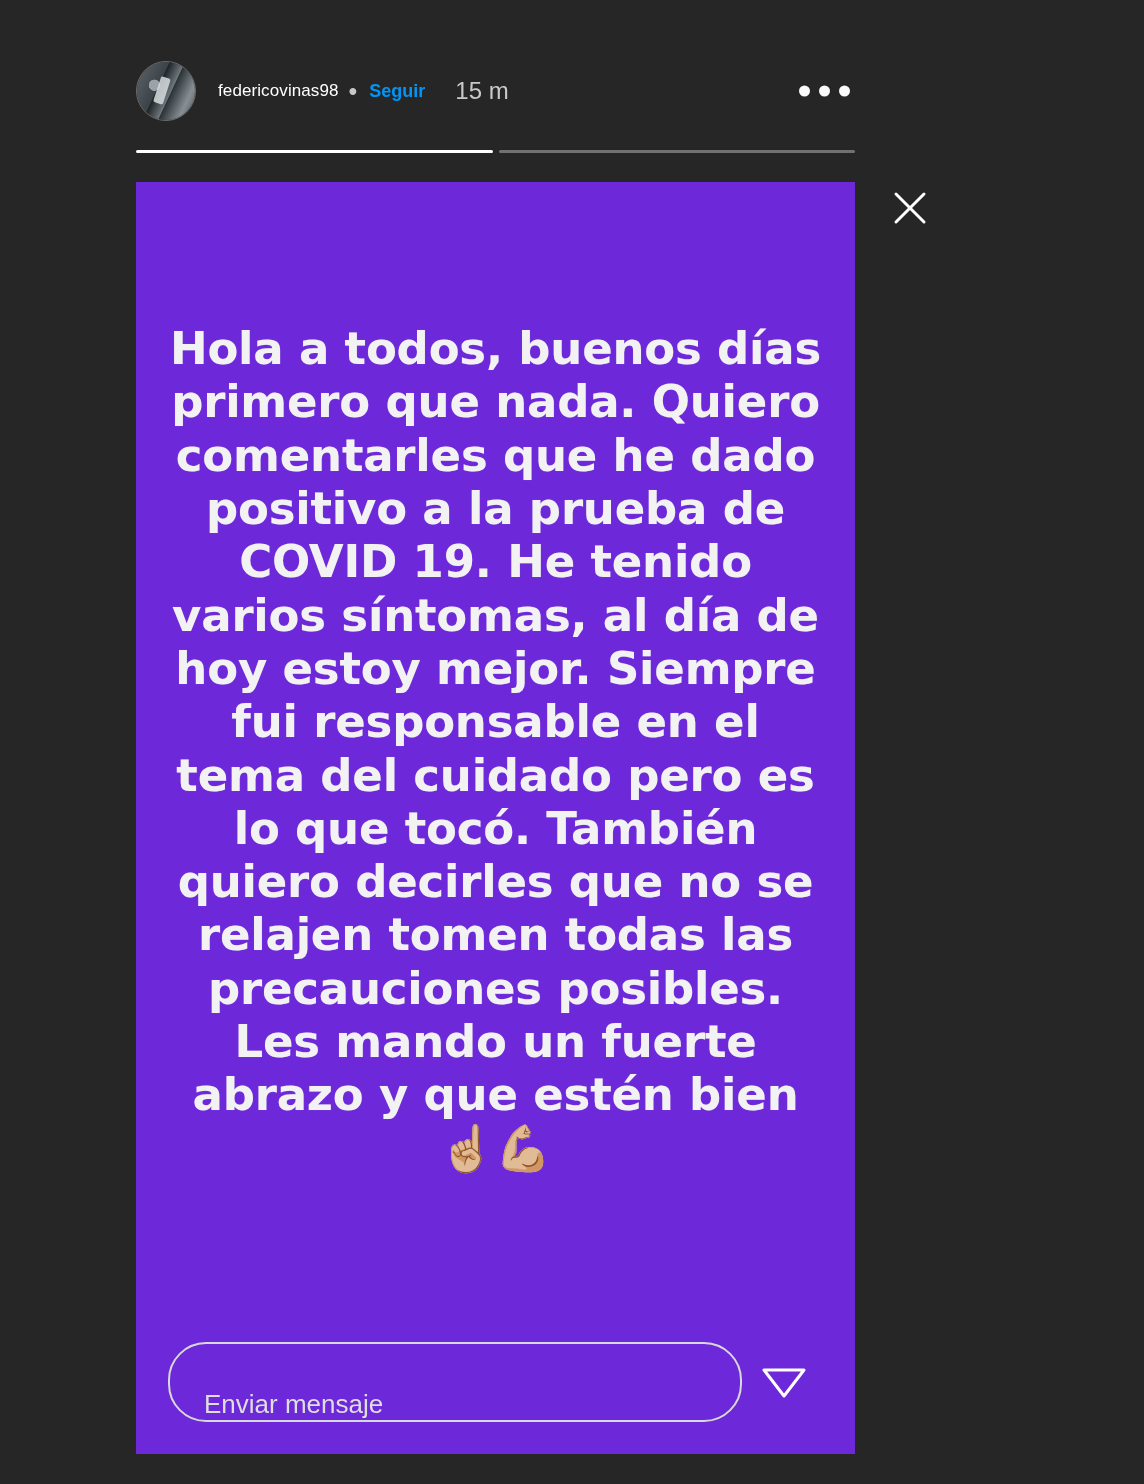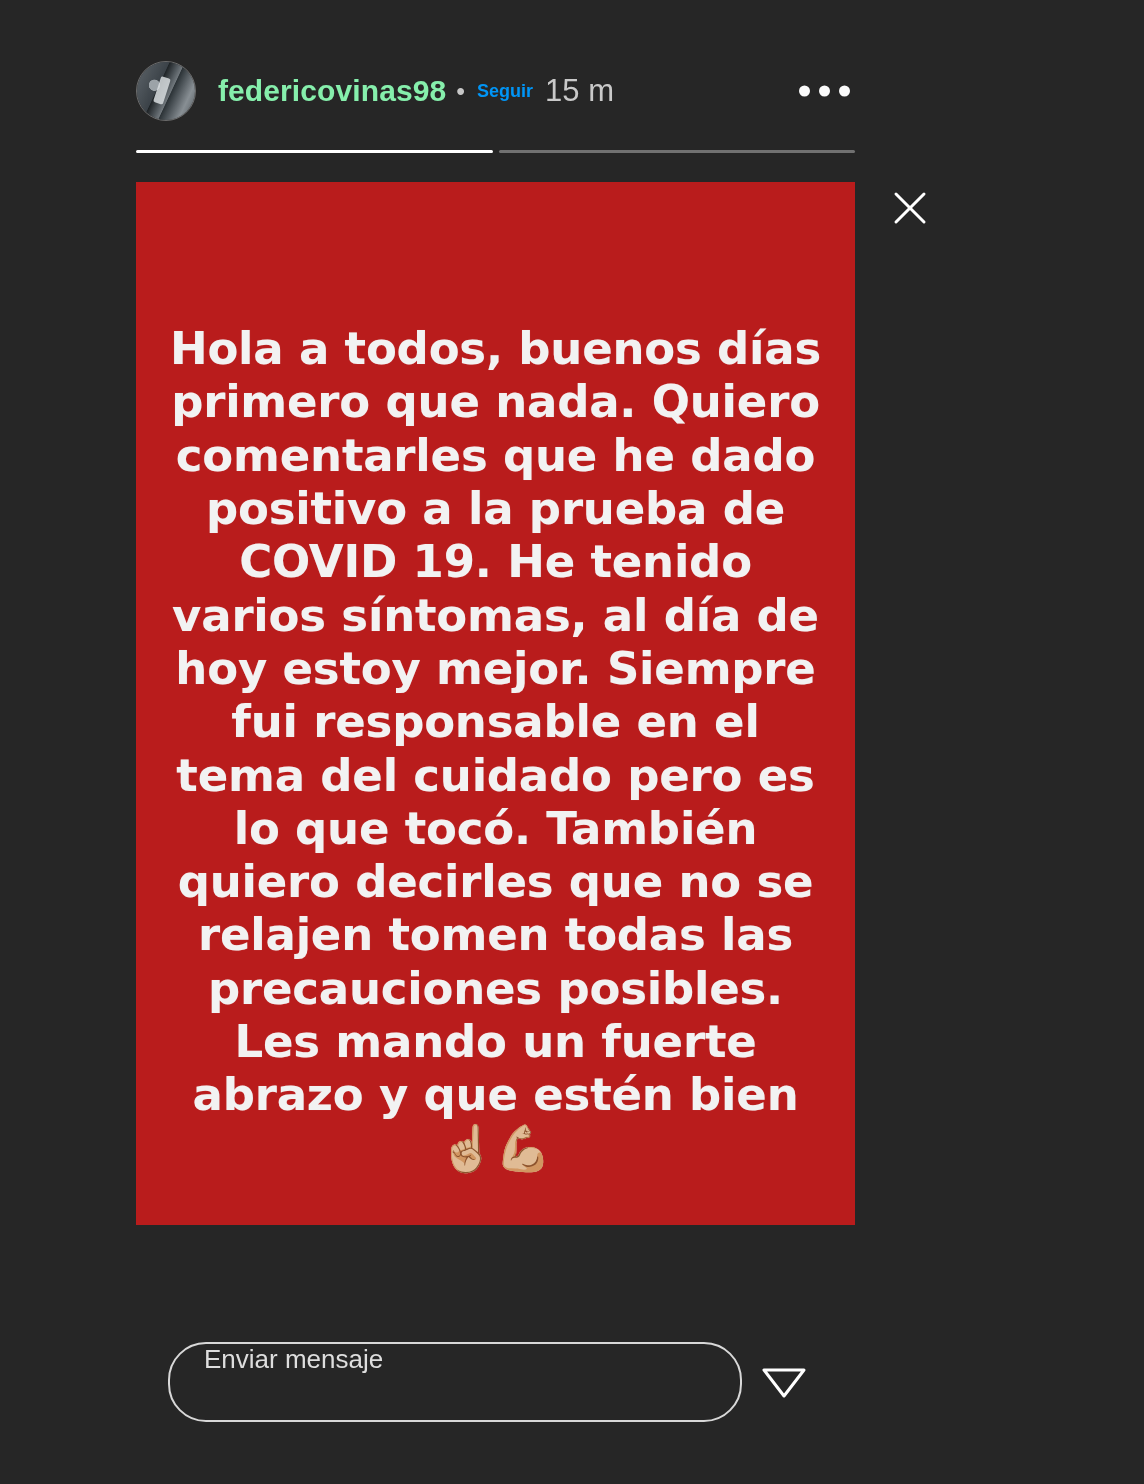--- a/index.html
+++ b/index.html
@@ -58,42 +58,42 @@
     top: 26%;
     width: 18%;
     height: 46%;
     background: #d7dde1;
     transform: rotate(18deg);
     border-radius: 2px;
     opacity: .85;
   }
   .username {
     margin-left: 22px;
-    color: #86efac;
-    font-size: 30px;
-    font-weight: 700;
+    color: #ffffff;
+    font-size: 17px;
+    font-weight: 400;
     letter-spacing: .1px;
     white-space: nowrap;
   }
   .dot-sep {
     margin-left: 10px;
     color: #c7c7c7;
     font-size: 25px;
   }
   .follow-link {
     margin-left: 12px;
     color: #0095f6;
     font-size: 18px;
     font-weight: 600;
     white-space: nowrap;
   }
   .timestamp {
-    margin-left: 12px;
+    margin-left: 30px;
     color: #c9c9c9;
-    font-size: 31px;
+    font-size: 24px;
     white-space: nowrap;
   }
   .more-button {
     position: absolute;
     right: 0;
     top: 50%;
     transform: translateY(-50%);
     display: flex;
     gap: 9px;
     padding: 10px 6px;
@@ -128,22 +128,22 @@
     background: #ffffff;
     width: 0%;
   }
 
   
   .story-media {
     position: absolute;
     left: 136px;
     top: 182px;
     width: 719px;
-    height: 1043px;
-    background: #b91c1c;
+    height: 1272px;
+    background: #6d28d9;
     overflow: hidden;
   }
   .story-text {
     position: absolute;
     left: 0;
     right: 0;
     top: 140px;
     padding: 0 26px;
     color: #f2f2f2;
     font-family: "DejaVu Sans", sans-serif;
@@ -172,21 +172,21 @@
   
   .reply-bar {
     position: absolute;
     left: 168px;
     top: 1342px;
     width: 570px;
     height: 76px;
     border: 2px solid #d8d8d8;
     border-radius: 38px;
     display: flex;
-    align-items: flex-start;
+    align-items: flex-end;
     background: transparent;
   }
   .reply-input {
     flex: 1 1 auto;
     background: transparent;
     border: none;
     outline: none;
     color: #dedede;
     font-size: 26px;
     font-family: "Liberation Sans", sans-serif;

